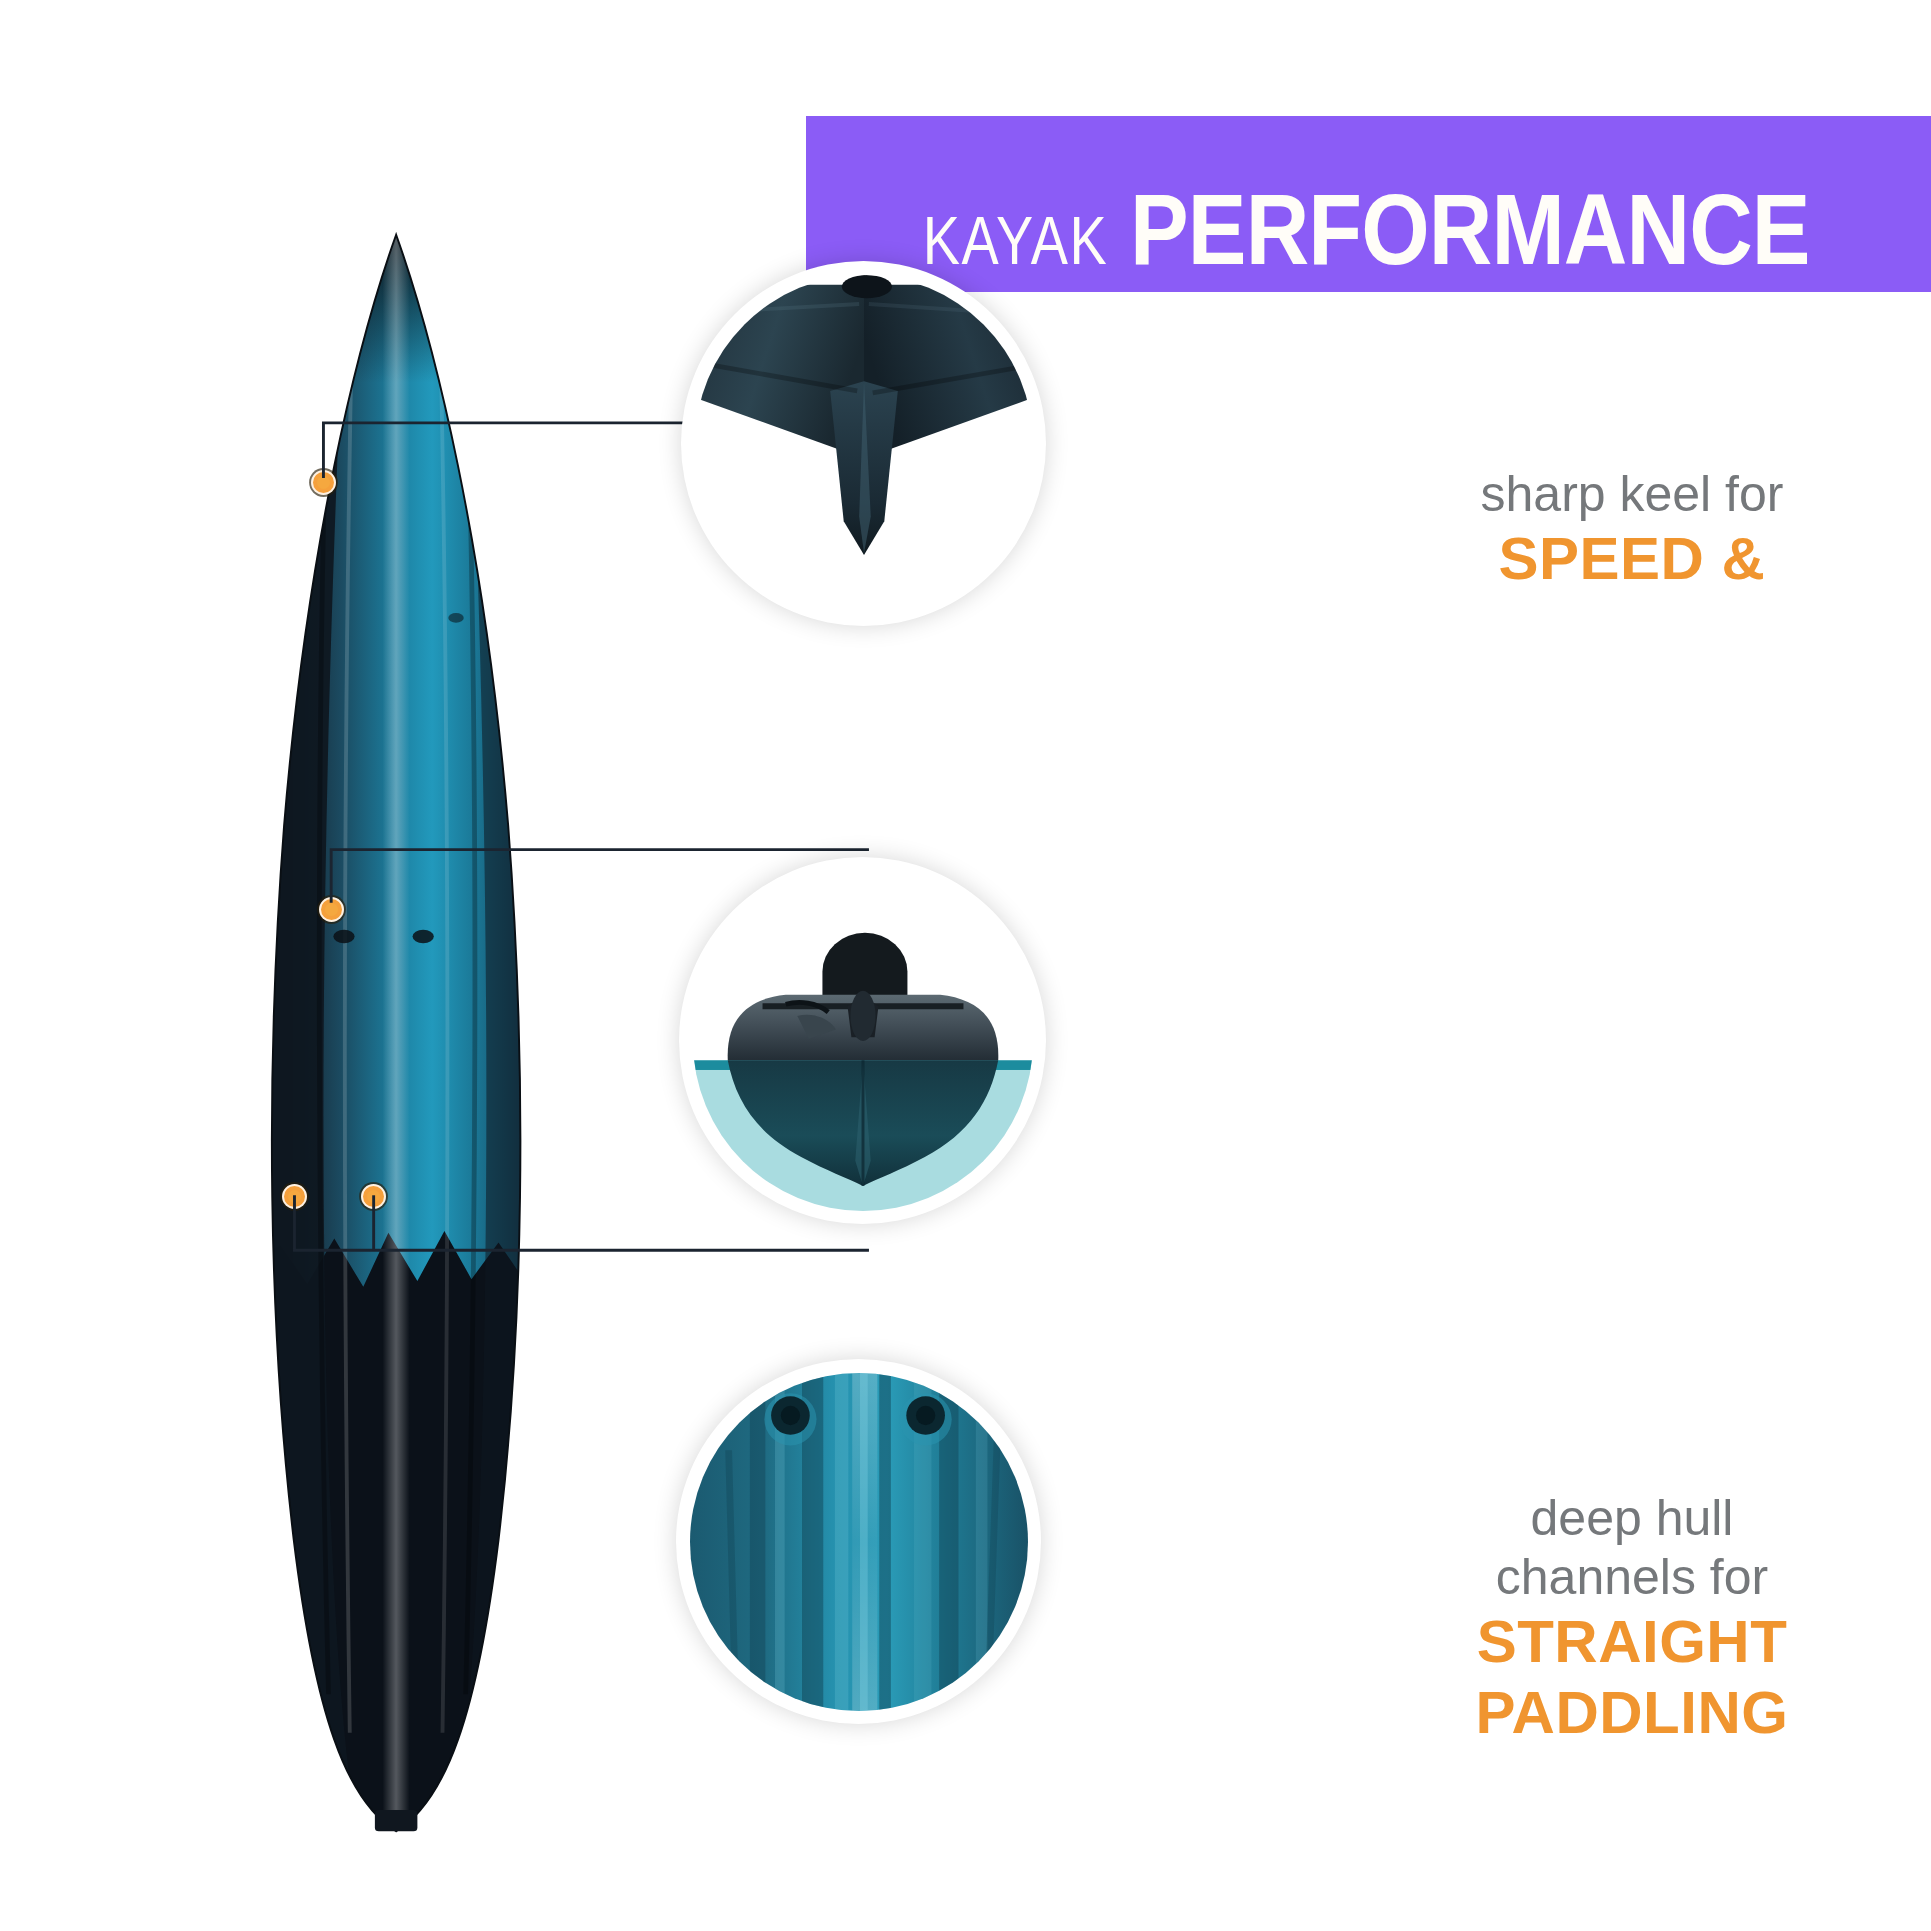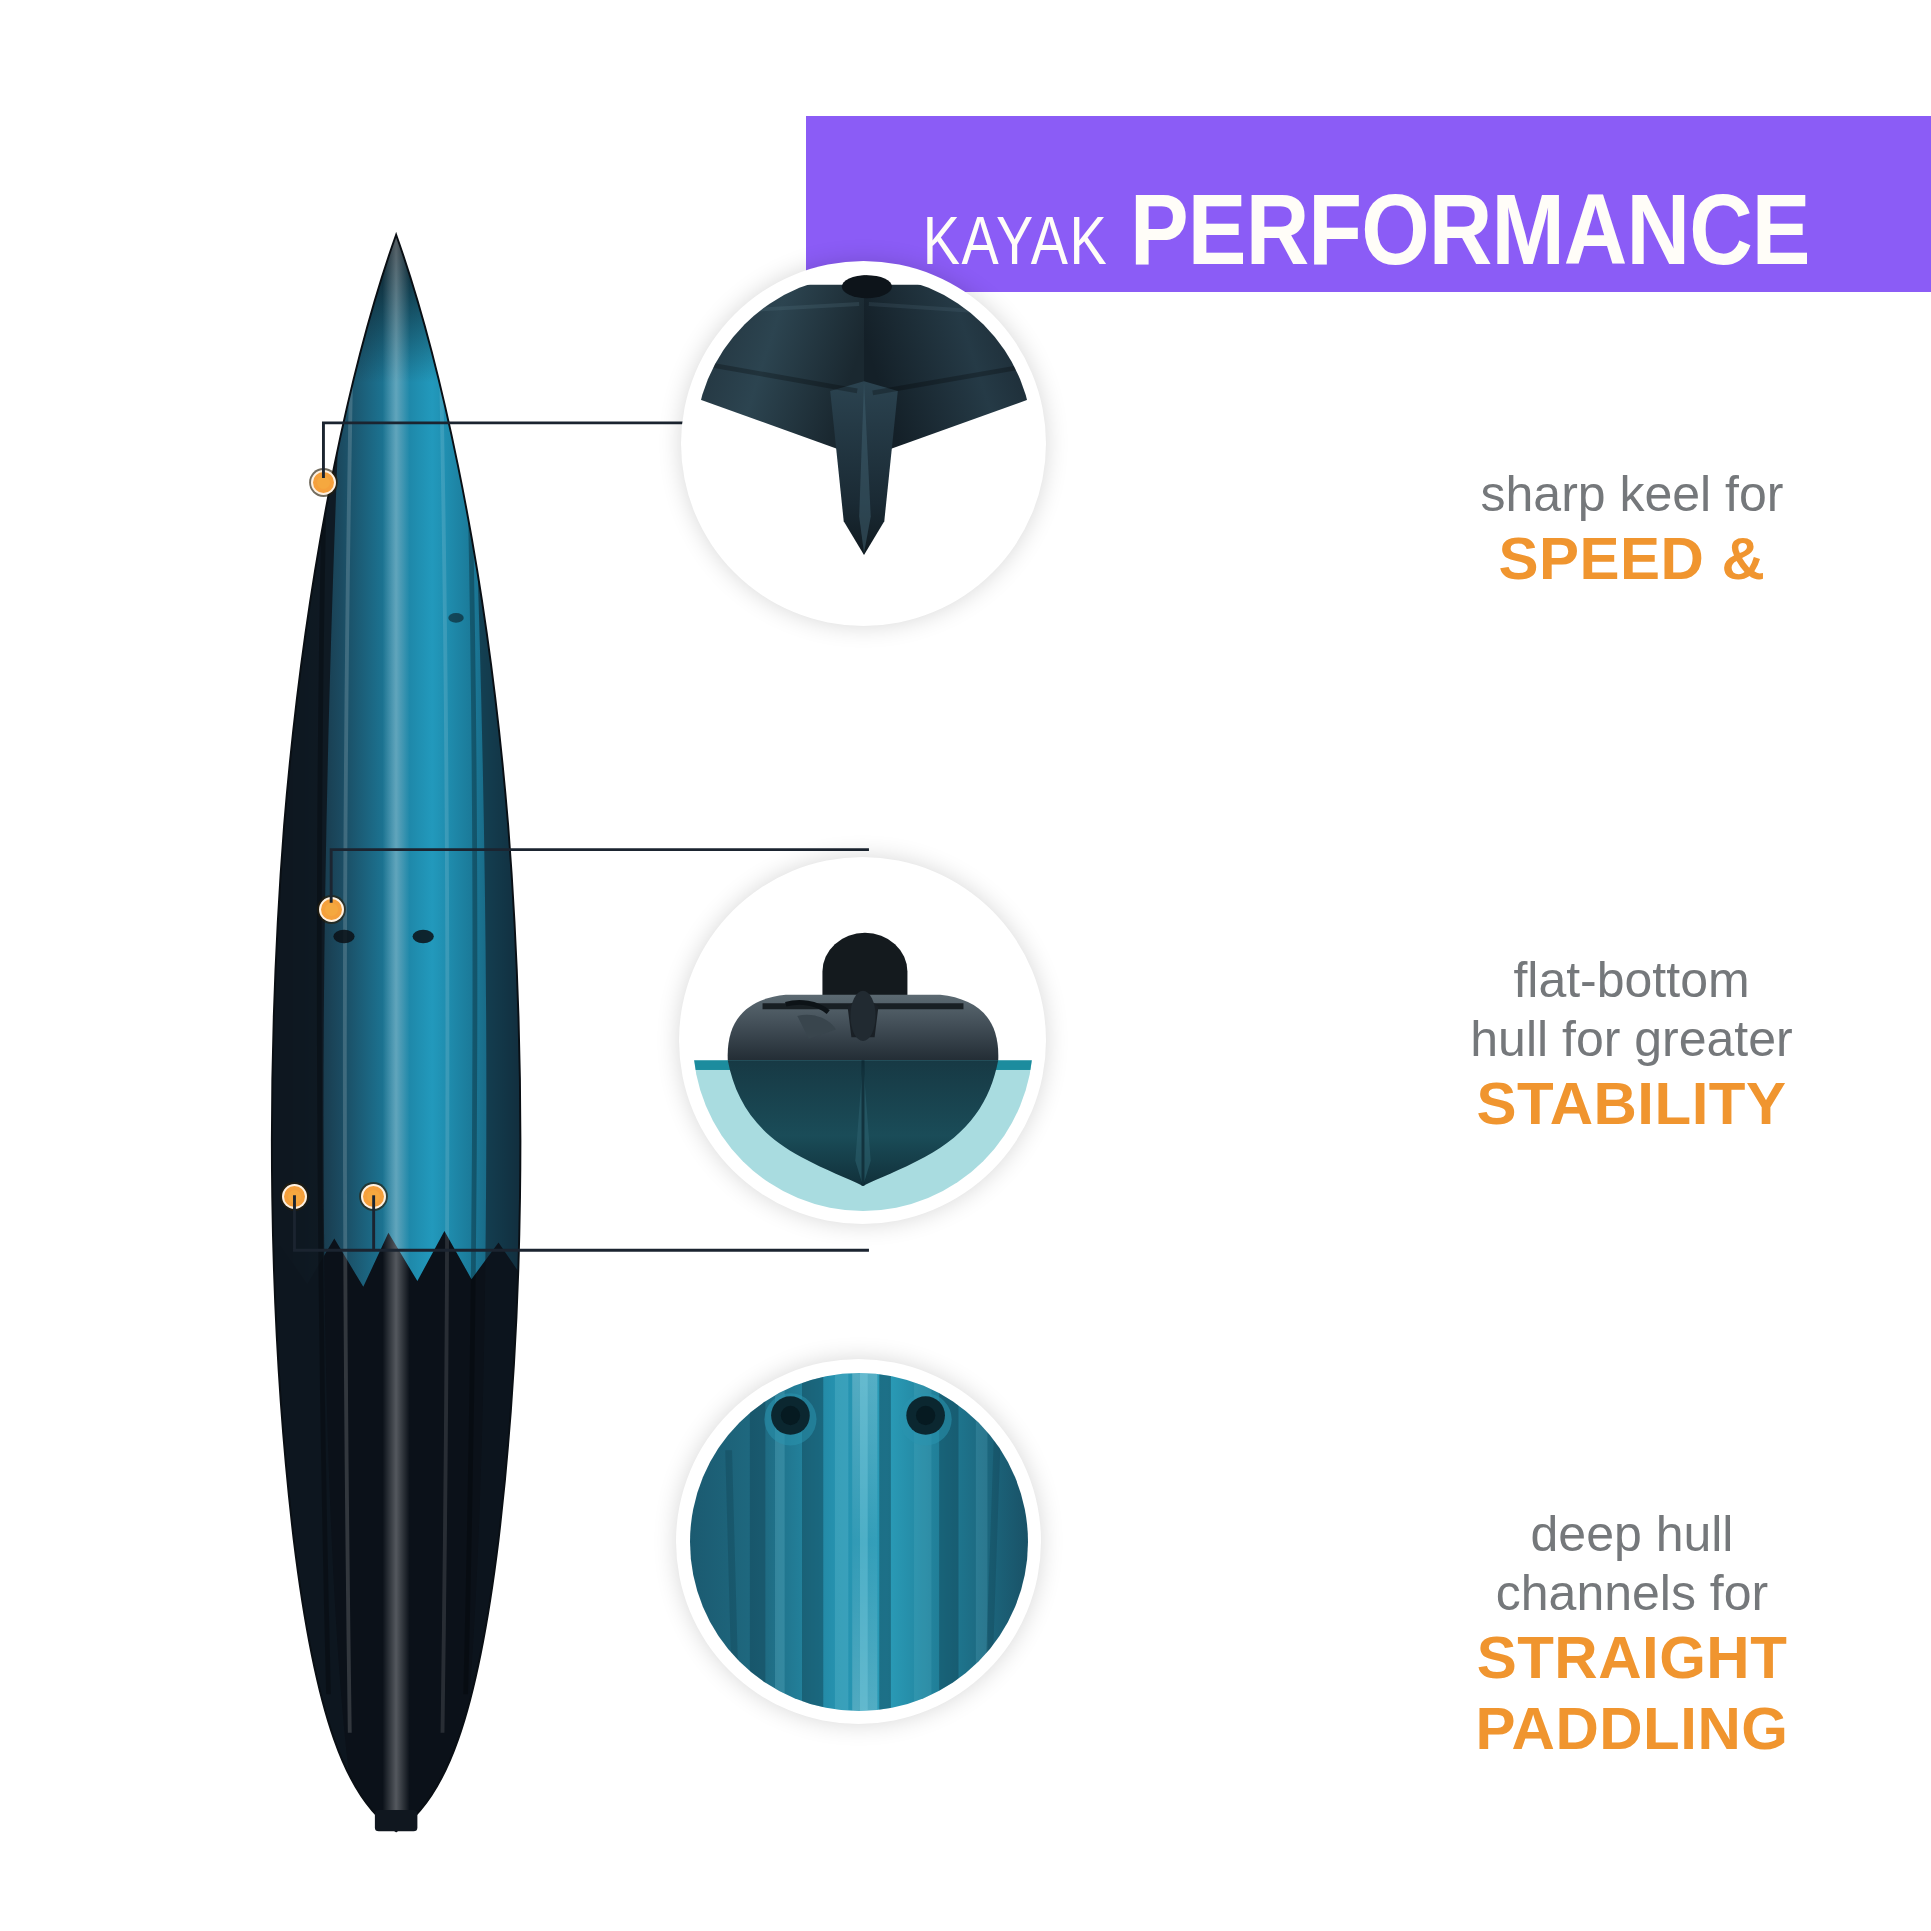--- a/index.html
+++ b/index.html
@@ -342,27 +342,22 @@
         <path d="M318,70 L310,300" stroke="#0A2E3A" stroke-opacity=".20" stroke-width="7" fill="none"></path>
       </svg>
     </div>
   </div>
 
   <div class="callout" style="left:1381px; top:465px; width:502px;">
     <span class="plain">sharp keel for</span>
     <span class="hi">SPEED &amp;</span>
   </div>
 
-  <div class="callout" style="left:1371px; top:951px; width:521px;">
-    <span class="plain">flat-bottom</span>
-    <span class="plain">hull for greater</span>
-    <span class="hi">STABILITY</span>
-  </div>
-
-  <div class="callout" style="left:1381px; top:1489px; width:502px;margin-top:16px;">
+
+  <div class="callout" style="left:1381px; top:1489px; width:502px;">
     <span class="plain">deep hull</span>
     <span class="plain">channels for</span>
     <span class="hi">STRAIGHT</span>
     <span class="hi">PADDLING</span>
   </div>
 
 </div>
 
 
 </body></html>

